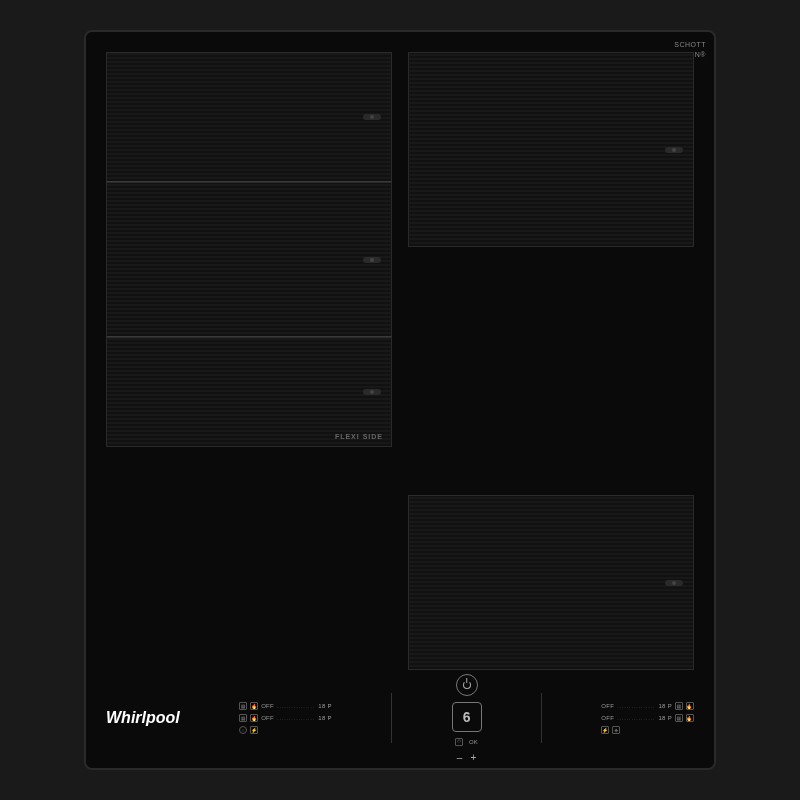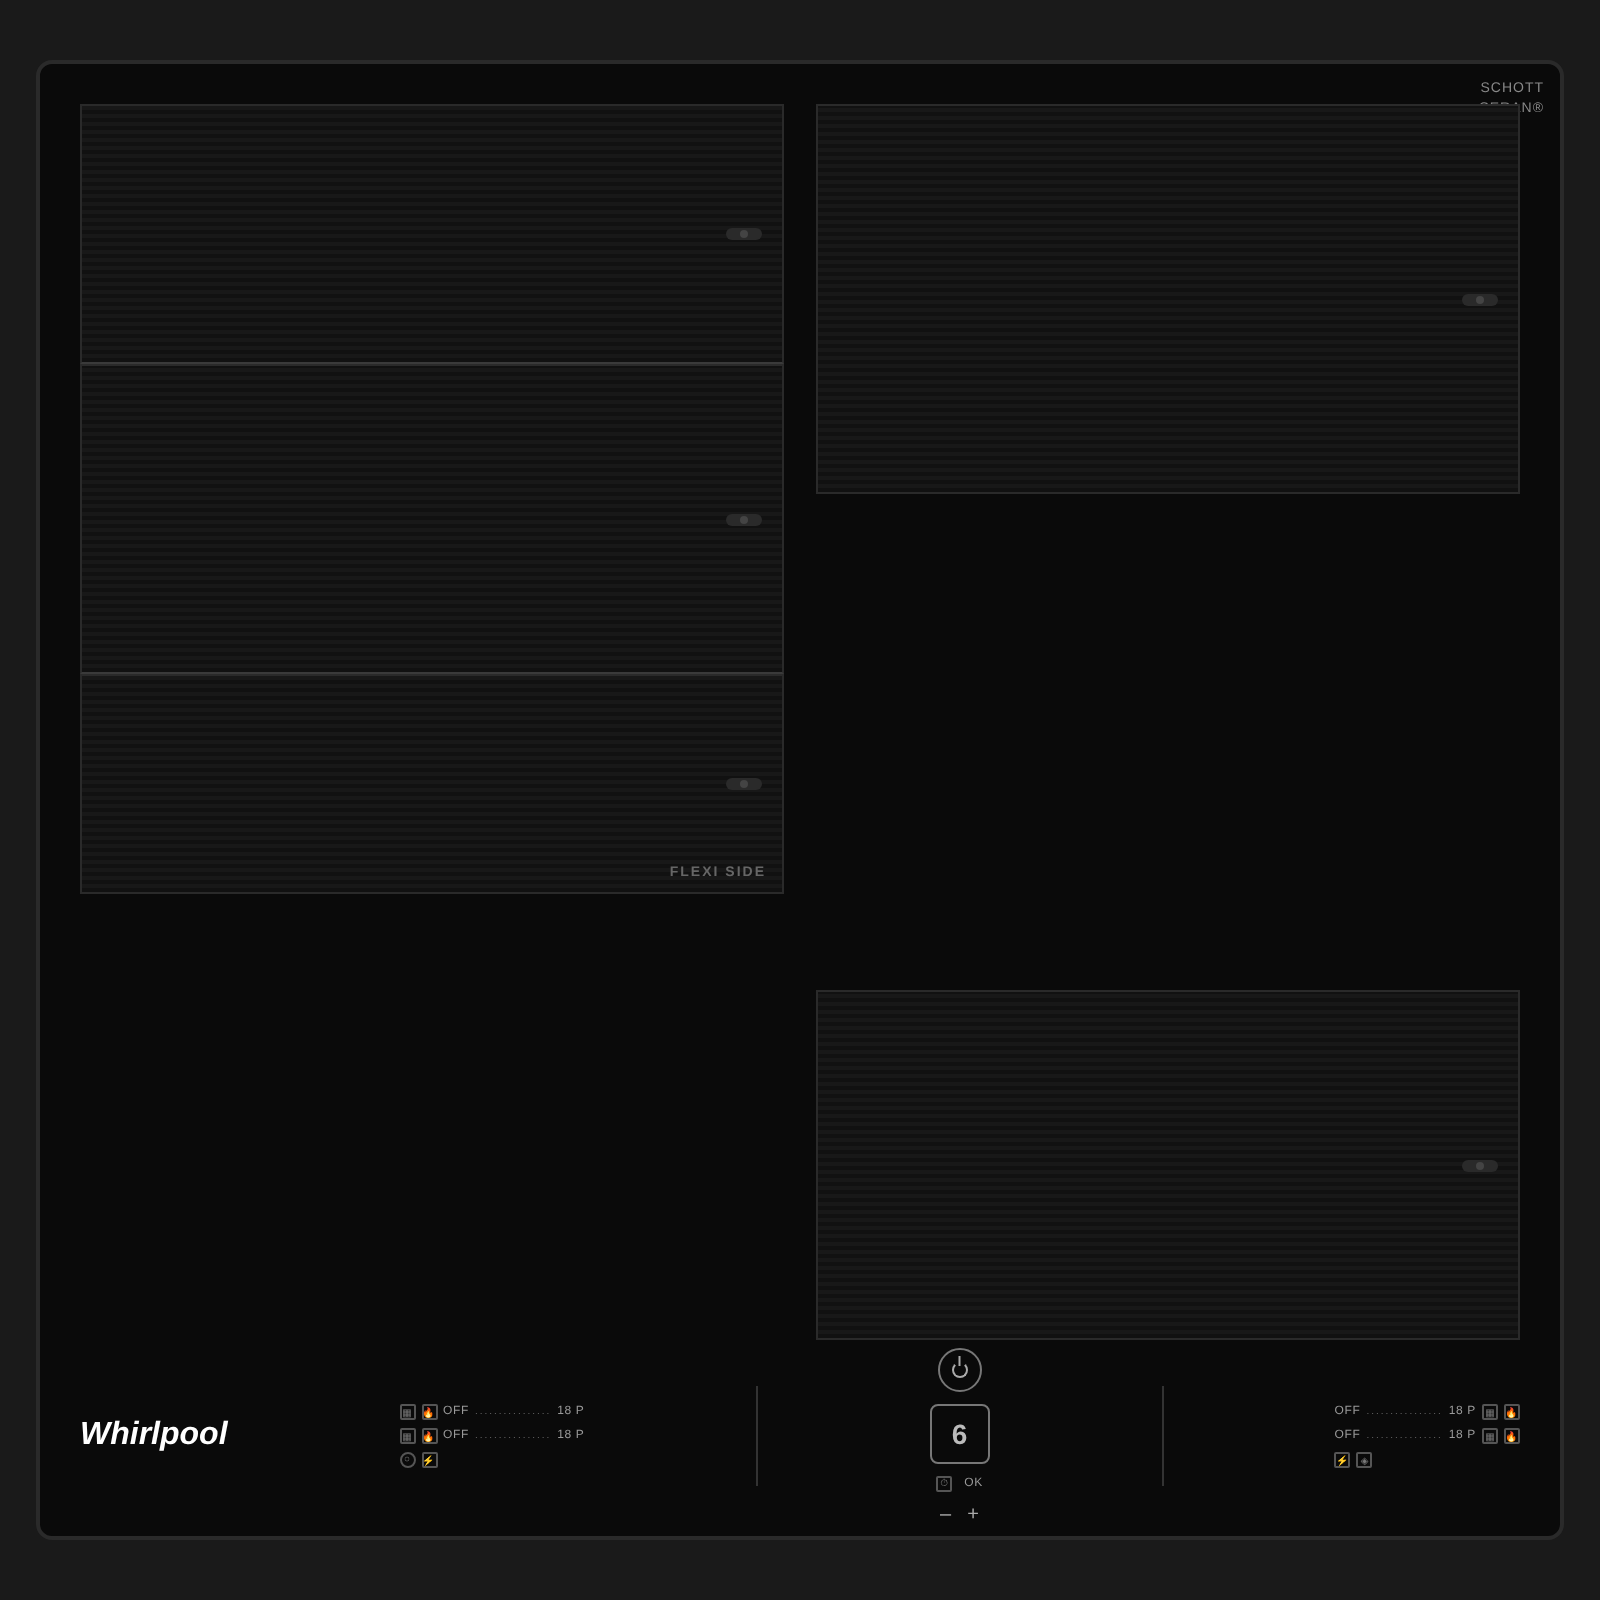--- a/index.html
+++ b/index.html
@@ -6,21 +6,21 @@
     body {
       width: 800px;
       height: 800px;
       background: #1a1a1a;
       display: flex;
       align-items: center;
       justify-content: center;
       font-family: Arial, sans-serif;
     }
     .cooktop-outer {
-      width: 764px;
+      width: 632px;
       height: 740px;
       background: #0a0a0a;
       border-radius: 8px;
       border: 2px solid #2a2a2a;
       position: relative;
       display: flex;
       flex-direction: column;
     }
     .cooktop-surface {
       flex: 1;

